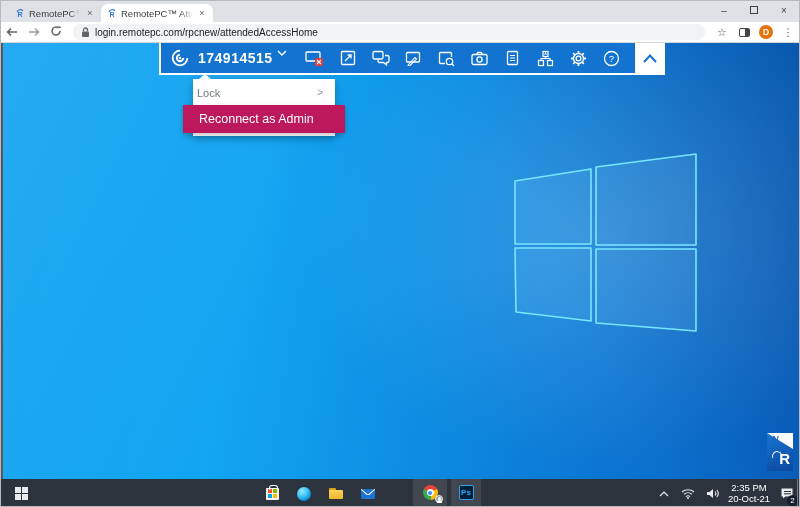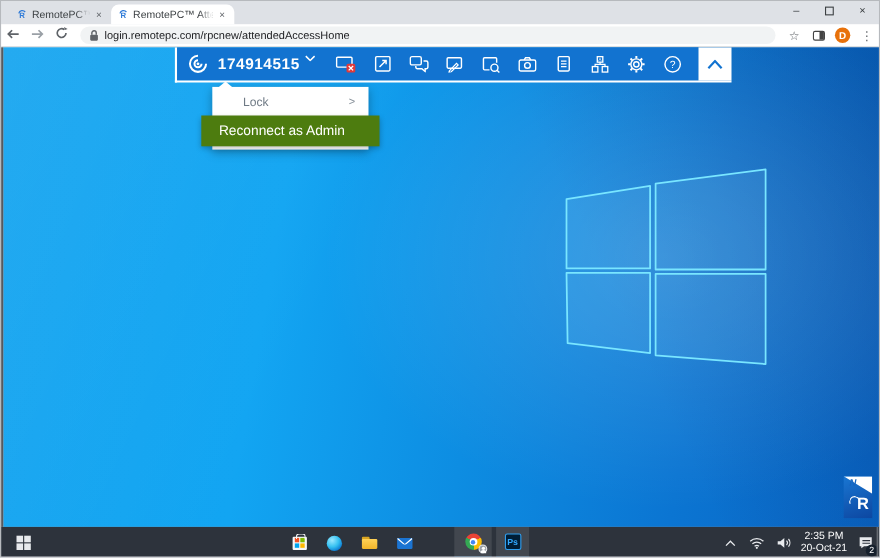--- a/index.html
+++ b/index.html
@@ -43,23 +43,23 @@
   #rpcbar { position:absolute; left:156px; top:0; height:32px; display:flex; border-left:2px solid #fff; border-bottom:2px solid #fff; }
   #rpcbar-blue { background:#1273d0; display:flex; align-items:center; height:30px; padding:0 10px 0 8px; gap:7px; }
   #session { display:flex; align-items:flex-start; gap:4px; margin-right:8px; }
   #session-id { color:#fff; font-size:14px; font-weight:bold; letter-spacing:.5px; }
   .tbicon { width:26px; height:22px; display:flex; align-items:center; justify-content:center; }
   #collapse-box { width:30px; height:30px; background:#fff; display:flex; align-items:center; justify-content:center; }
 
   
   #menu { position:absolute; left:190px; top:36px; width:142px; background:#fff; box-shadow:0 3px 8px rgba(0,0,0,.28); padding:2px 0; }
   #menu::before { content:""; position:absolute; left:6px; top:-5px; border-left:6px solid transparent; border-right:6px solid transparent; border-bottom:5px solid #fff; }
-  .mi { height:23px; display:flex; align-items:center; padding:0 12px 0 28px; font-size:11px; color:#6f7a85; }
+  .mi { height:23px; display:flex; align-items:center; padding:0 12px 0 4px; font-size:11px; color:#6f7a85; }
   .mi .arrow { margin-left:auto; color:#8a939c; font-size:10px; }
-  .mi.hl { height:28px; margin:1px -10px; padding:0 12px 0 16px; background:#4d7c0f; color:#fff; font-size:12.5px; box-shadow:0 2px 5px rgba(0,0,0,.25); }
+  .mi.hl { height:28px; margin:1px -10px; padding:0 12px 0 16px; background:#be185d; color:#fff; font-size:12.5px; box-shadow:0 2px 5px rgba(0,0,0,.25); }
 
   
   #watermark { position:absolute; right:8px; bottom:8px; width:26px; height:38px; background:linear-gradient(160deg,#1976d2,#0d47a1); overflow:hidden; }
   #watermark::before { content:""; position:absolute; inset:0; background:#fff; clip-path:polygon(0 0,100% 0,100% 42%); }
   #wm-bolt { position:absolute; left:5px; top:1px; color:#1565c0; font-size:9px; font-weight:bold; font-style:italic; }
   #wm-r { position:absolute; right:3px; bottom:4px; color:#fff; font-size:15px; font-weight:bold; }
   #wm-arc { position:absolute; right:11px; bottom:10px; width:10px; height:10px; border:1.6px solid #fff; border-radius:50%; border-right-color:transparent; border-bottom-color:transparent; transform:rotate(20deg); }
 
   
   #taskbar { position:absolute; left:0; top:478px; width:800px; height:29px; background:#2d333c; display:block; }

